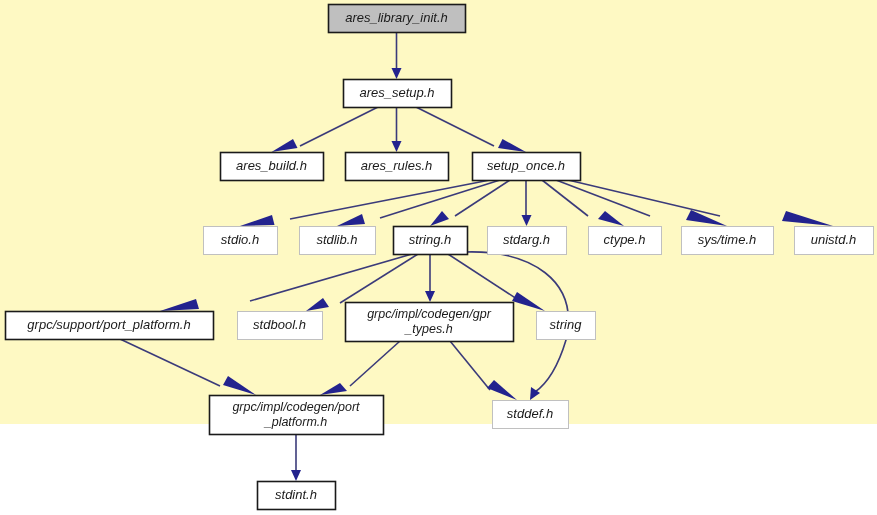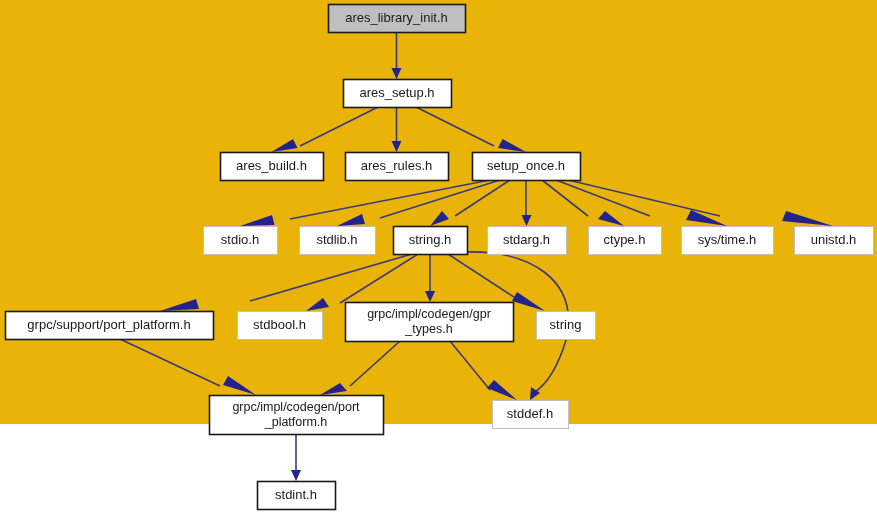--- a/index.html
+++ b/index.html
@@ -10,21 +10,22 @@
   body {
     width: 877px;
     height: 515px;
     font-family: "Liberation Sans", sans-serif;
     overflow: hidden;
   }
   #graph-root {
     position: relative;
     width: 877px;
     height: 424px;
-    background: #eab308;
+    background: #fef9c3;
+    font-style: italic;
   }
   svg.graph-canvas {
     position: absolute;
     left: 0;
     top: 0;
     width: 877px;
     height: 515px;
     display: block;
   }
   .node-box {

